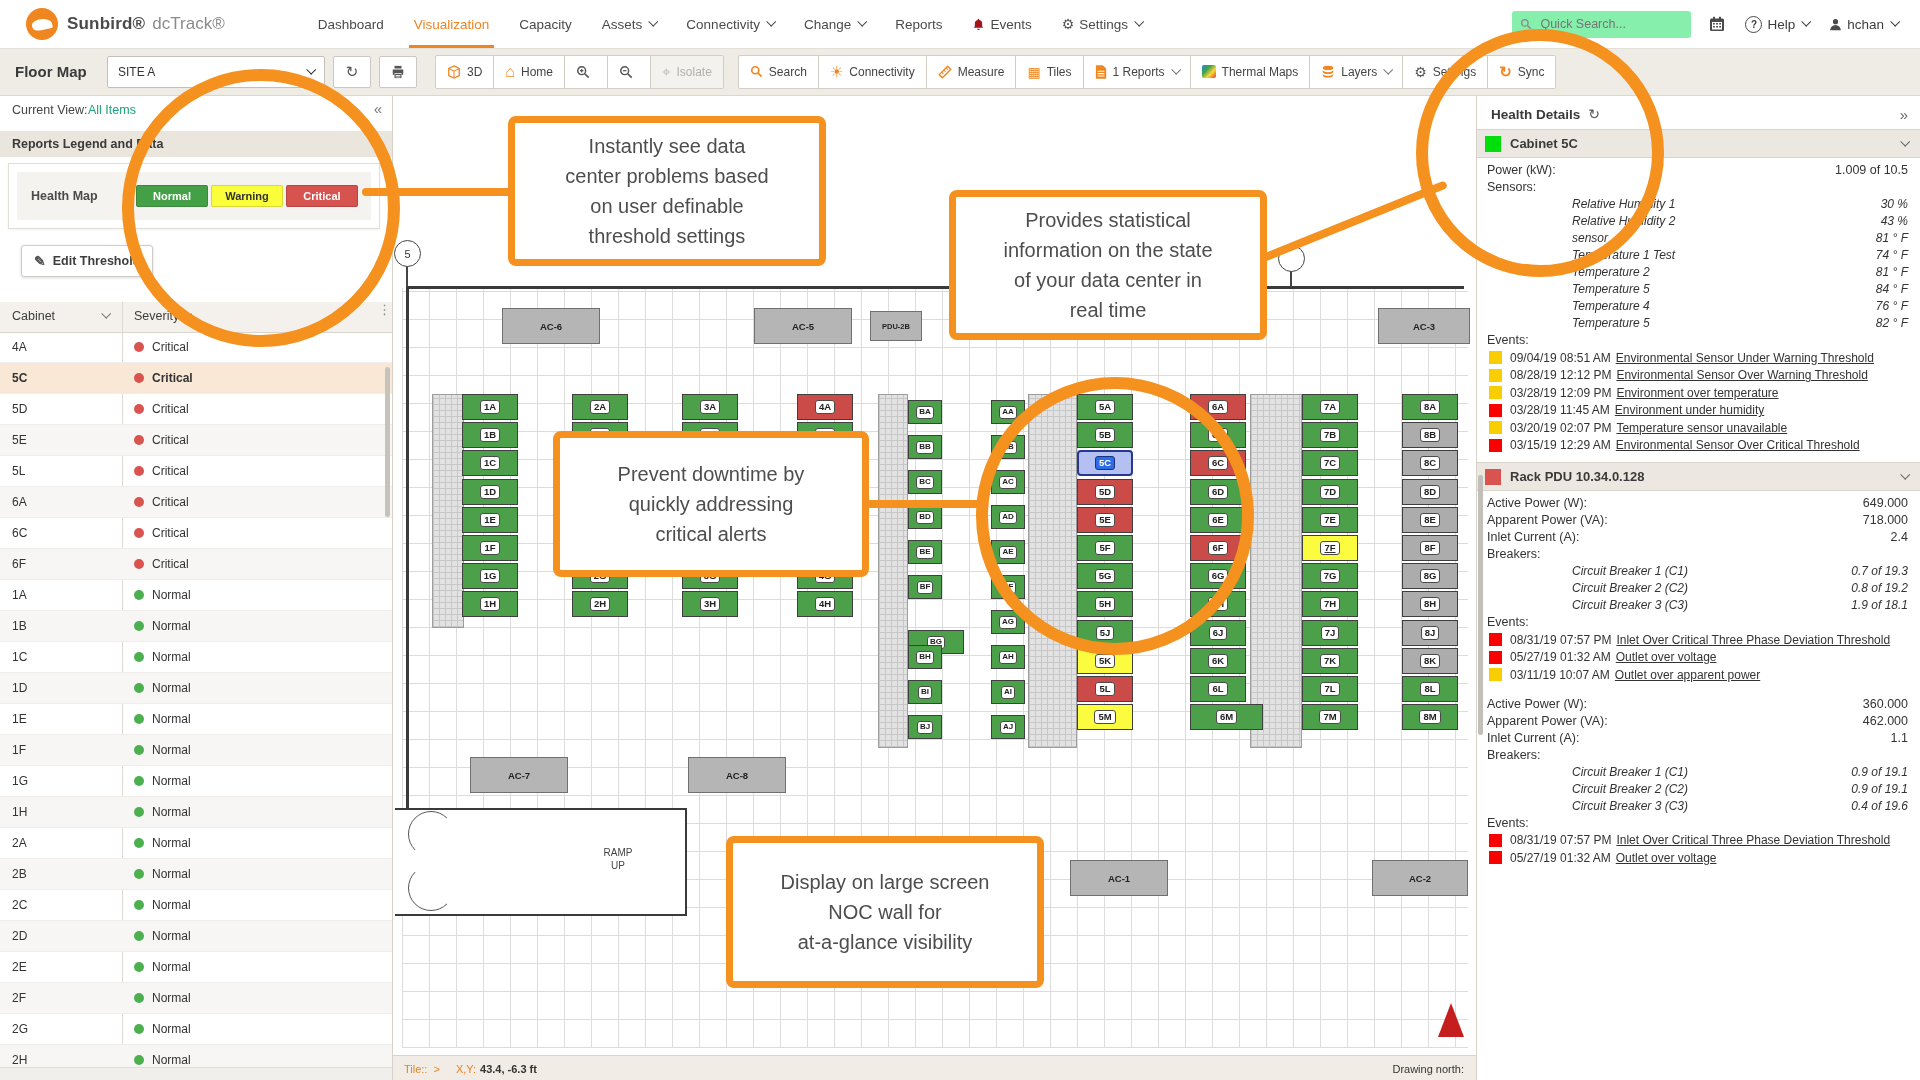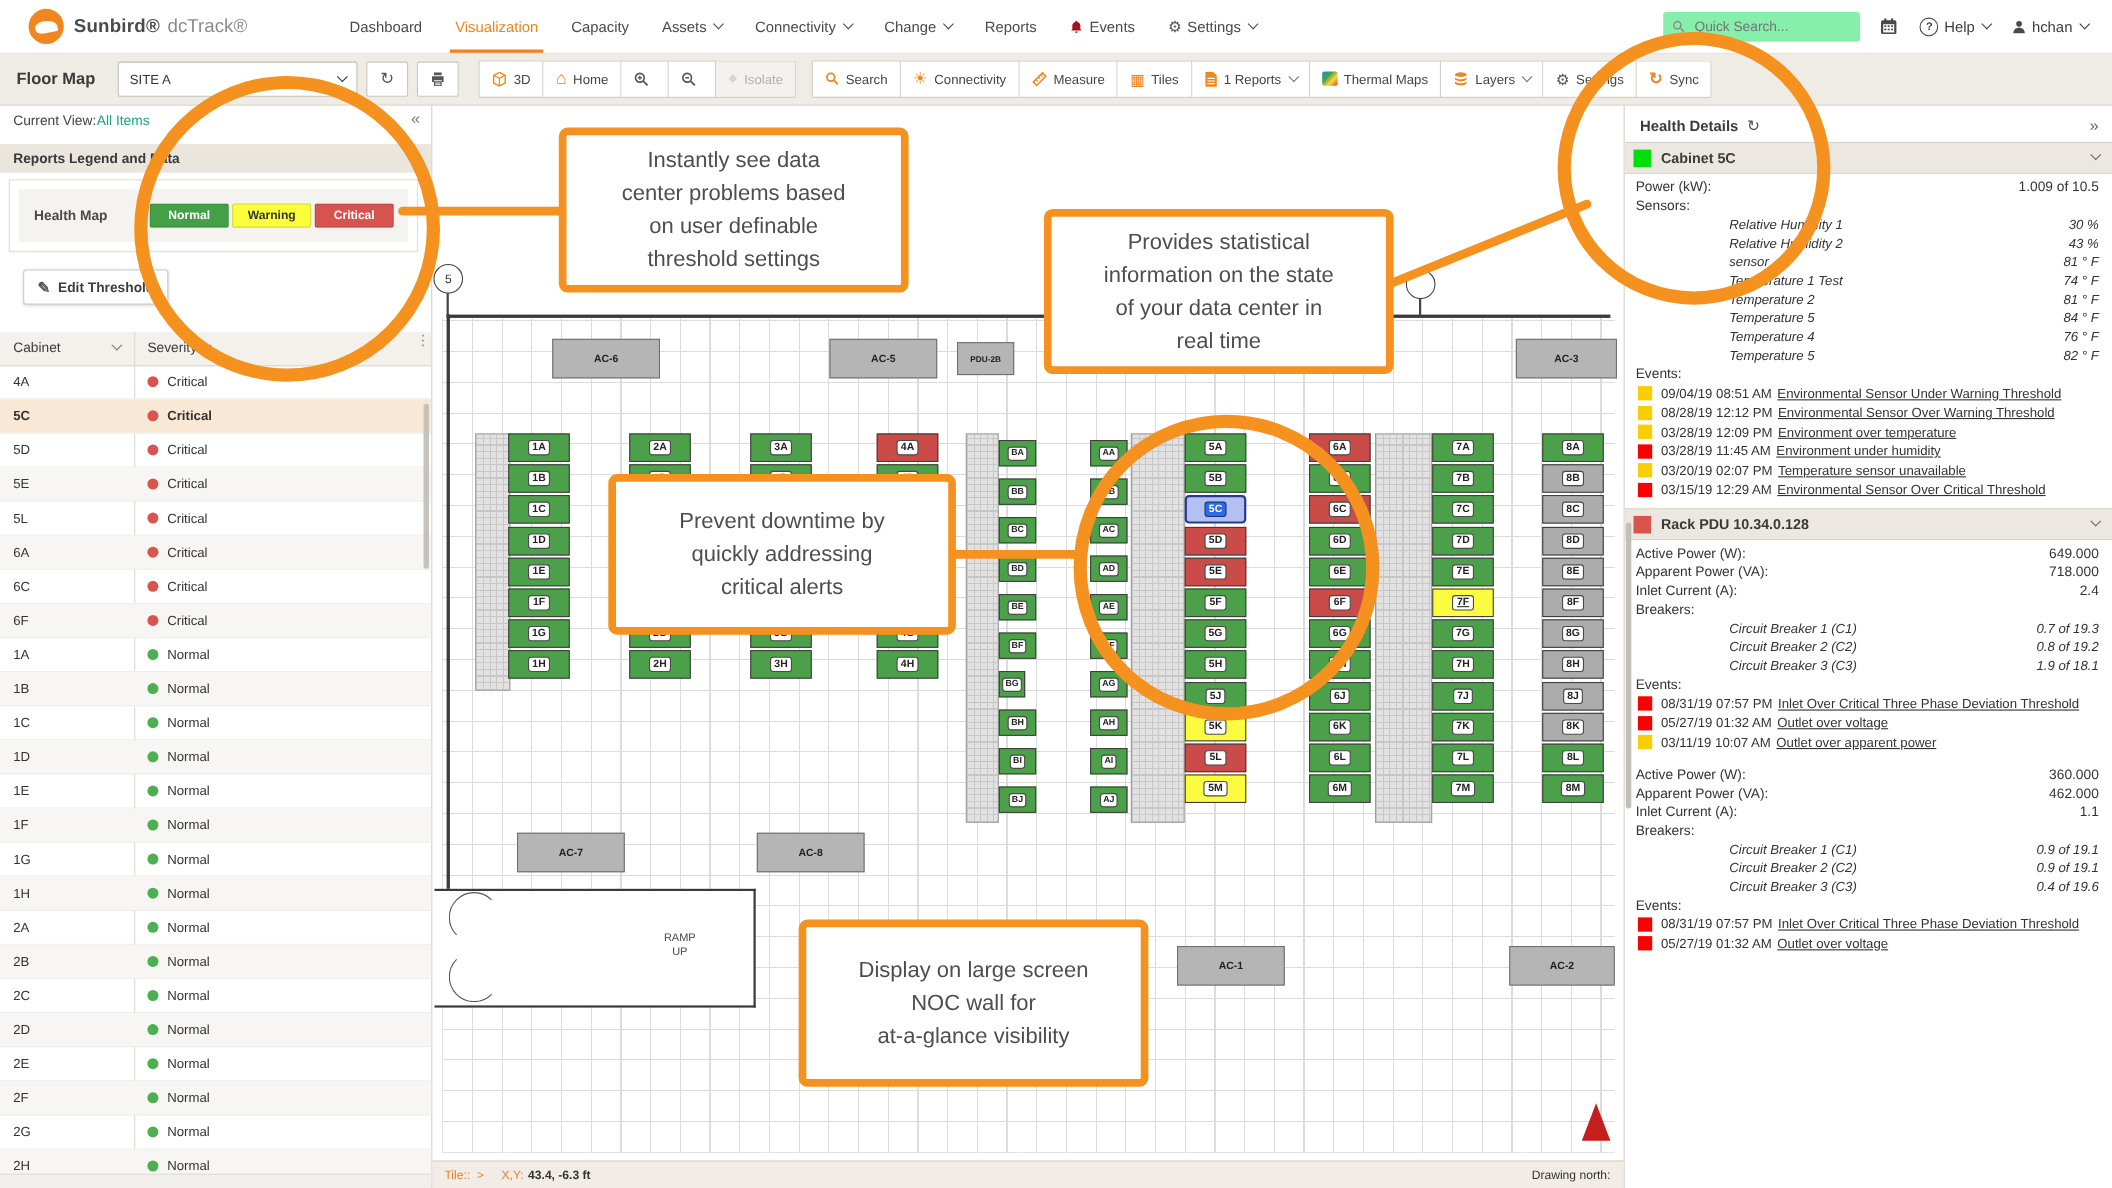--- a/index.html
+++ b/index.html
@@ -721,21 +721,21 @@
         </div>
         <div class="cab narrow normal" style="left: 516px; top: 410px; width: 34px; height: 24px;">
           <span class="tag">BD</span>
         </div>
         <div class="cab narrow normal" style="left: 516px; top: 445px; width: 34px; height: 24px;">
           <span class="tag">BE</span>
         </div>
         <div class="cab narrow normal" style="left: 516px; top: 480px; width: 34px; height: 24px;">
           <span class="tag">BF</span>
         </div>
-        <div class="cab narrow normal" style="left: 516px; top: 515px; width: 24px; height: 24px;">
+        <div class="cab narrow normal" style="left: 516px; top: 535px; width: 56px; height: 24px;">
           <span class="tag">BG</span>
         </div>
         <div class="cab narrow normal" style="left: 516px; top: 550px; width: 34px; height: 24px;">
           <span class="tag">BH</span>
         </div>
         <div class="cab narrow normal" style="left: 516px; top: 585px; width: 34px; height: 24px;">
           <span class="tag">BI</span>
         </div>
         <div class="cab narrow normal" style="left: 516px; top: 620px; width: 34px; height: 24px;">
           <span class="tag">BJ</span>
@@ -832,21 +832,21 @@
         </div>
         <div class="cab normal" style="left: 798px; top: 525px; width: 56px; height: 26px;">
           <span class="tag">6J</span>
         </div>
         <div class="cab normal" style="left: 798px; top: 553px; width: 56px; height: 26px;">
           <span class="tag">6K</span>
         </div>
         <div class="cab normal" style="left: 798px; top: 581px; width: 56px; height: 26px;">
           <span class="tag">6L</span>
         </div>
-        <div class="cab normal" style="left: 798px; top: 609px; width: 56px; height: 26px;">
+        <div class="cab normal" style="left: 798px; top: 609px; width: 73px; height: 26px;">
           <span class="tag">6M</span>
         </div>
         <div class="cab normal" style="left: 910px; top: 299px; width: 56px; height: 26px;">
           <span class="tag">7A</span>
         </div>
         <div class="cab normal" style="left: 910px; top: 327px; width: 56px; height: 26px;">
           <span class="tag">7B</span>
         </div>
         <div class="cab normal" style="left: 910px; top: 355px; width: 56px; height: 26px;">
           <span class="tag">7C</span>

